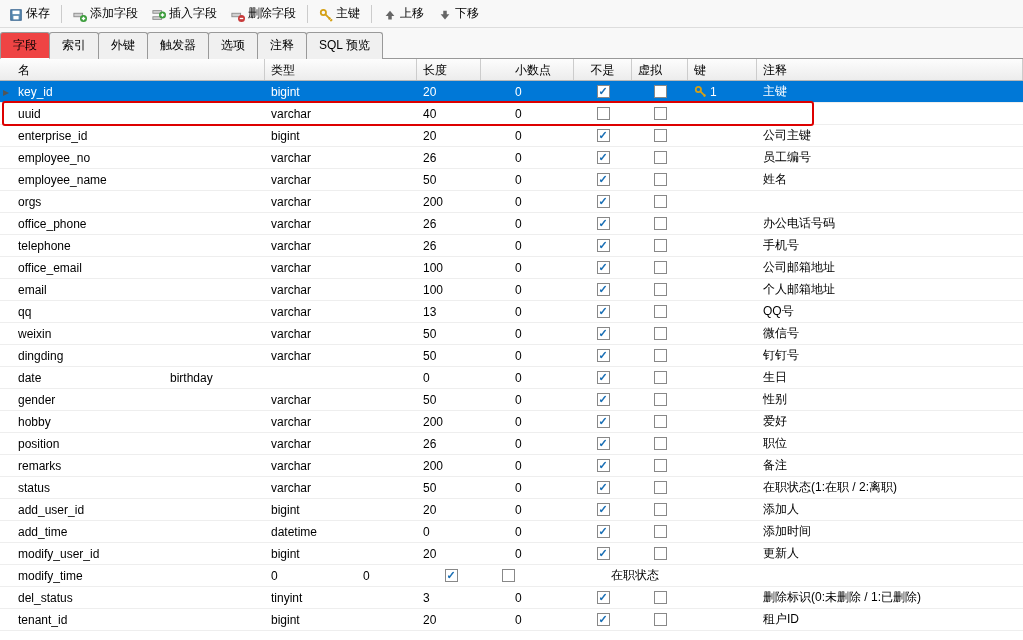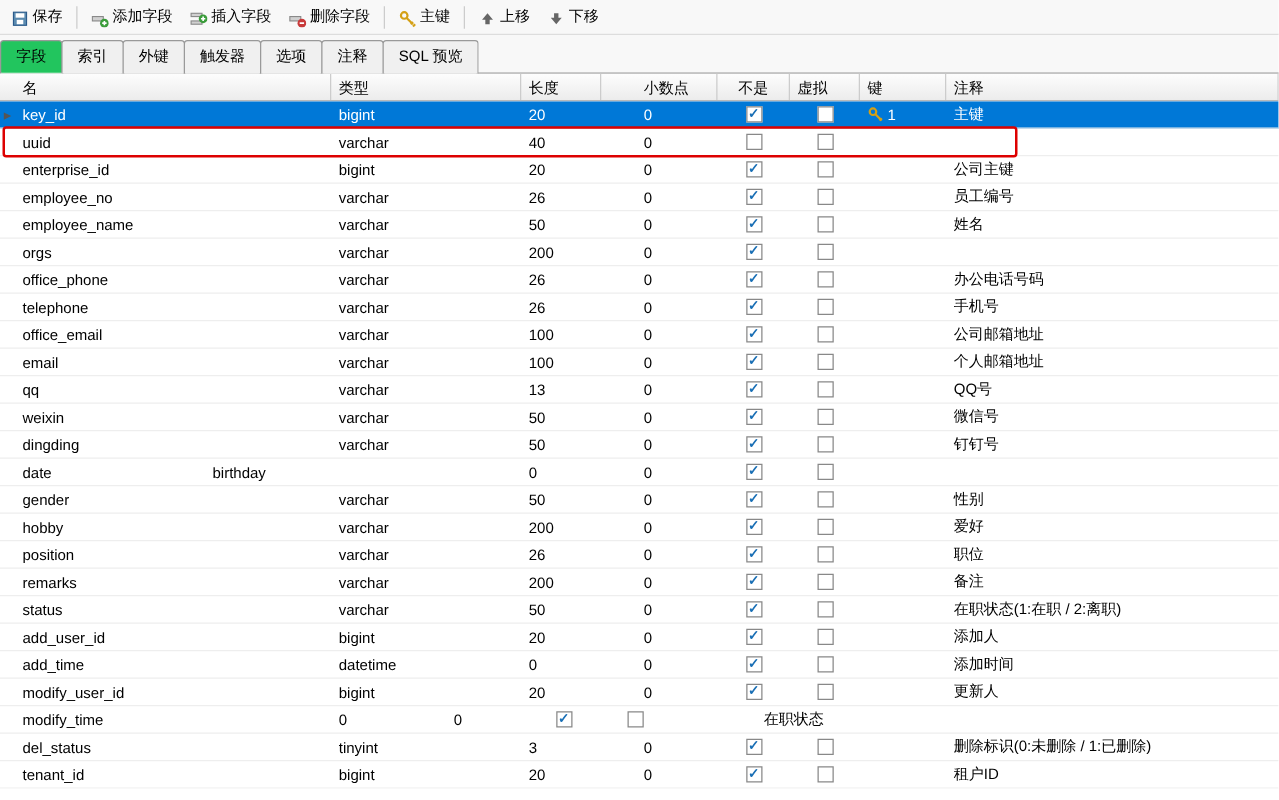--- a/index.html
+++ b/index.html
@@ -3,21 +3,21 @@
 <meta charset="utf-8">
 <style>
 * { box-sizing: border-box; margin: 0; padding: 0; }
 body { font-family: "Microsoft YaHei", Arial, sans-serif; font-size: 12px; background: #fff; color: #000; }
 .toolbar { display: flex; align-items: center; gap: 2px; padding: 3px 3px; background: #f8f8f8; border-bottom: 1px solid #ddd; height: 28px; }
 .toolbar-btn { display: flex; align-items: flex-end; gap: 3px; padding: 2px 6px; cursor: pointer; border-radius: 2px; }
 .toolbar-sep { width: 1px; height: 18px; background: #ccc; margin: 0 3px; }
 .icon { display: inline-block; width: 14px; height: 14px; flex-shrink: 0; }
 .tabs { display: flex; background: #f8f8f8; border-bottom: 1px solid #999; padding-top: 3px; }
 .tab { padding: 4px 12px; border: 1px solid #999; border-bottom: none; margin-right: -1px; background: #f0f0f0; cursor: pointer; border-radius: 3px 3px 0 0; position: relative; top: 1px; }
-.tab.active { background: #22c55e; border-bottom: 1px solid #fff; font-weight: normal; z-index: 1; }
+.tab.active { background: #ef4444; border-bottom: 1px solid #fff; font-weight: normal; z-index: 1; }
 .grid-header { display: flex; background: linear-gradient(#fdfdfd, #ececec); border-bottom: 1px solid #b8b8b8; height: 22px; }
 .grid-header .col { padding: 3px 6px; border-right: 1px solid #ccc; overflow: hidden; }
 .grid-body { overflow: auto; }
 .row { display: flex; height: 22px; border-bottom: 1px solid #eee; align-items: center; }
 .row .col { padding: 2px 6px; overflow: hidden; white-space: nowrap; display: flex; align-items: center; }
 .row.selected { background: #0078d7; color: #fff; }
 .row-marker { width: 12px; display: flex; align-items: center; justify-content: center; color: #555; }
 .highlight-box { position: absolute; border: 2px solid #dd0000; border-radius: 3px; pointer-events: none; }
 .checkbox { width: 13px; height: 13px; border: 1px solid #888; background: #fff; display: inline-flex; align-items: center; justify-content: center; margin: 0 auto; }
 .checkbox.checked::after { content: "✓"; color: #1a6fb5; font-size: 11px; font-weight: bold; line-height: 1; }
@@ -322,20 +322,21 @@
         <div class="col col-name">birthday</div>
         <div class="col col-len">0</div>
         <div class="col col-dec">0</div>
         <div class="col col-null">
           <span class="checkbox checked"></span>
         </div>
         <div class="col col-virt">
           <span class="checkbox"></span>
         </div>
         <div class="col col-key"></div>
+        <div class="col col-comment">生日</div>
       </div>
       <div class="row">
         <div class="row-marker"></div>
         <div class="col col-name">gender</div>
         <div class="col col-type">varchar</div>
         <div class="col col-len">50</div>
         <div class="col col-dec">0</div>
         <div class="col col-null">
           <span class="checkbox checked"></span>
         </div>

